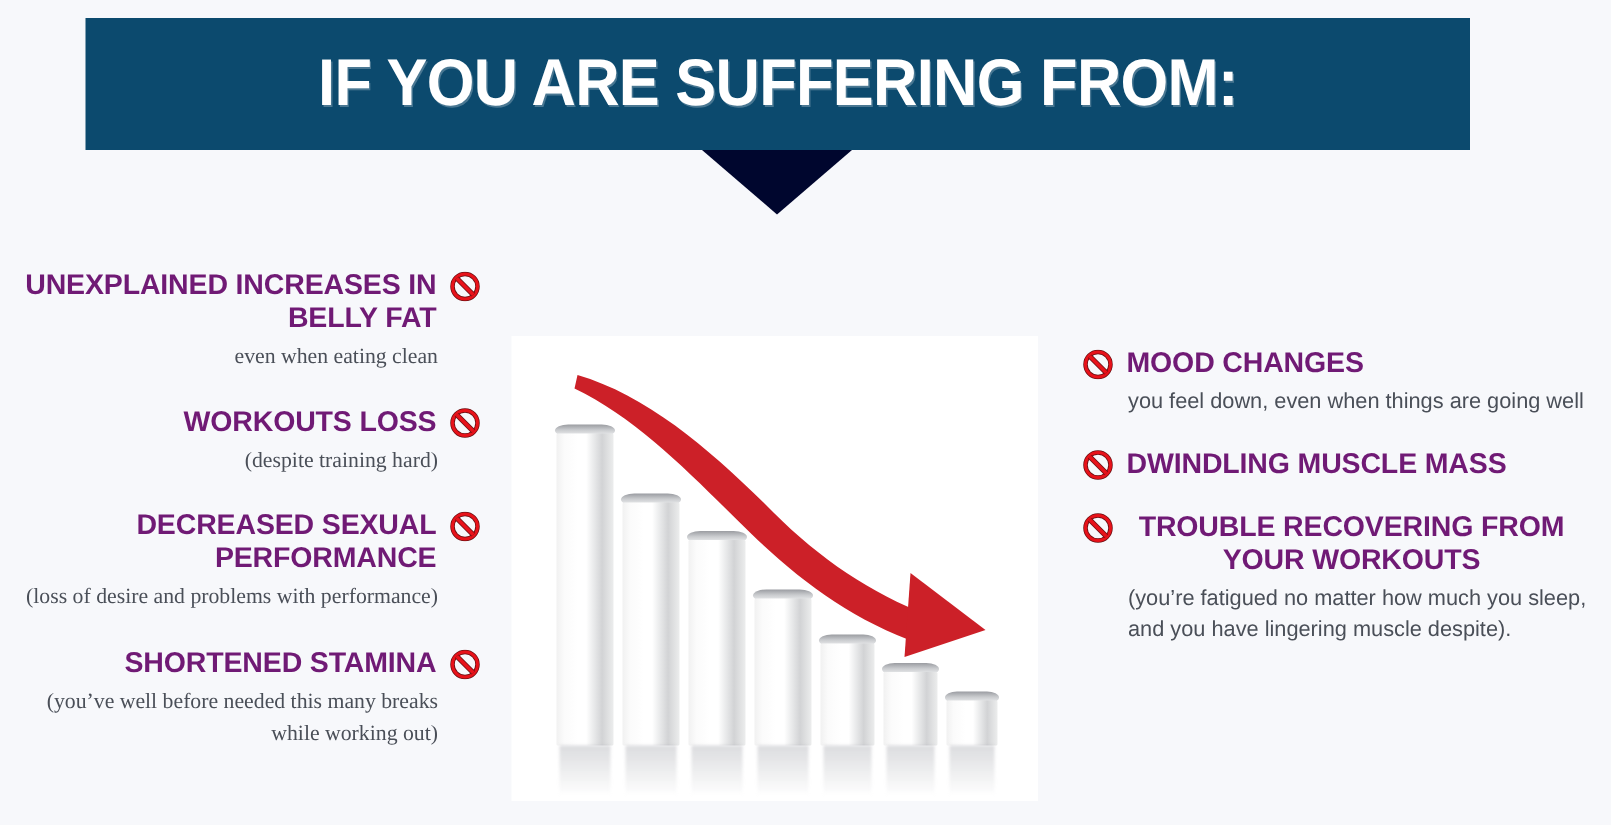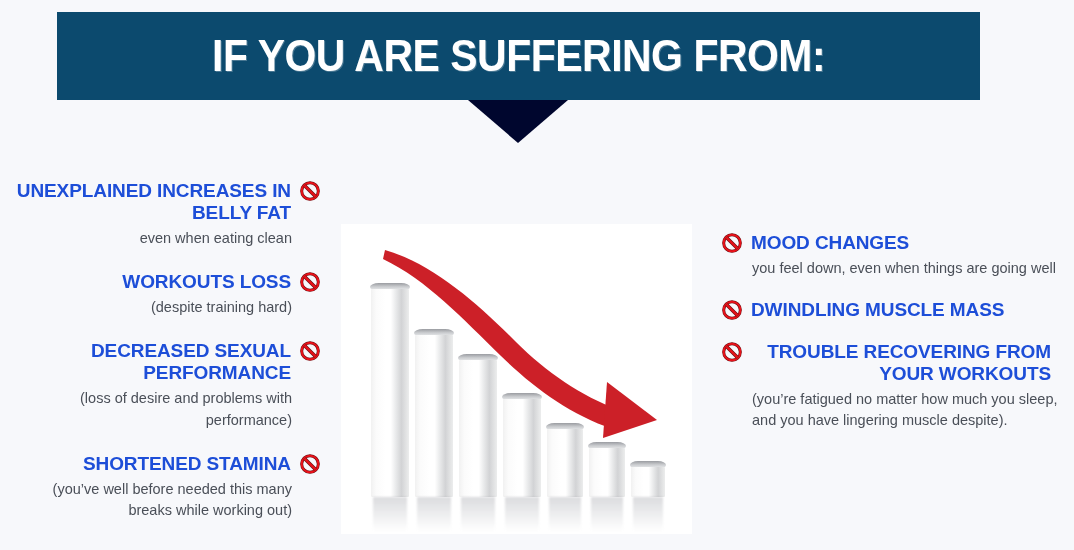--- a/index.html
+++ b/index.html
@@ -63,37 +63,37 @@
 
   .symptom-head {
     display: flex;
     align-items: flex-start;
     gap: 9px;
   }
   .col-left .symptom-head  { justify-content: flex-end; flex-direction: row; }
   .col-right .symptom-head { justify-content: flex-start; }
 
   .symptom-title {
-    color: #1d4ed8;
+    color: #701a75;
     font-size: 19px;
     font-weight: bold;
     line-height: 1.16;
     letter-spacing: -0.1px;
     max-width: 282px;
   }
   .col-left .symptom-title  { text-align: right; }
-  .col-right .symptom-title { text-align: right; max-width: 300px; }
+  .col-right .symptom-title { text-align: center; max-width: 300px; }
 
   .symptom-sub {
     color: #4a4f58;
     font-size: 14.5px;
     line-height: 1.46;
     margin-top: 4px;
   }
-  .col-left .symptom-sub  { text-align: right; padding-right: 28px; max-width: 312px; margin-left: auto; }
+  .col-left .symptom-sub  { text-align: right; padding-right: 28px; max-width: 312px; margin-left: auto; font-family: Liberation Serif, serif; }
   .col-right .symptom-sub { text-align: left; padding-left: 30px; max-width: 340px; }
 
   
   .no-icon {
     flex: 0 0 auto;
     width: 20px;
     height: 20px;
     display: block;
     margin-top: 1px;
   }

